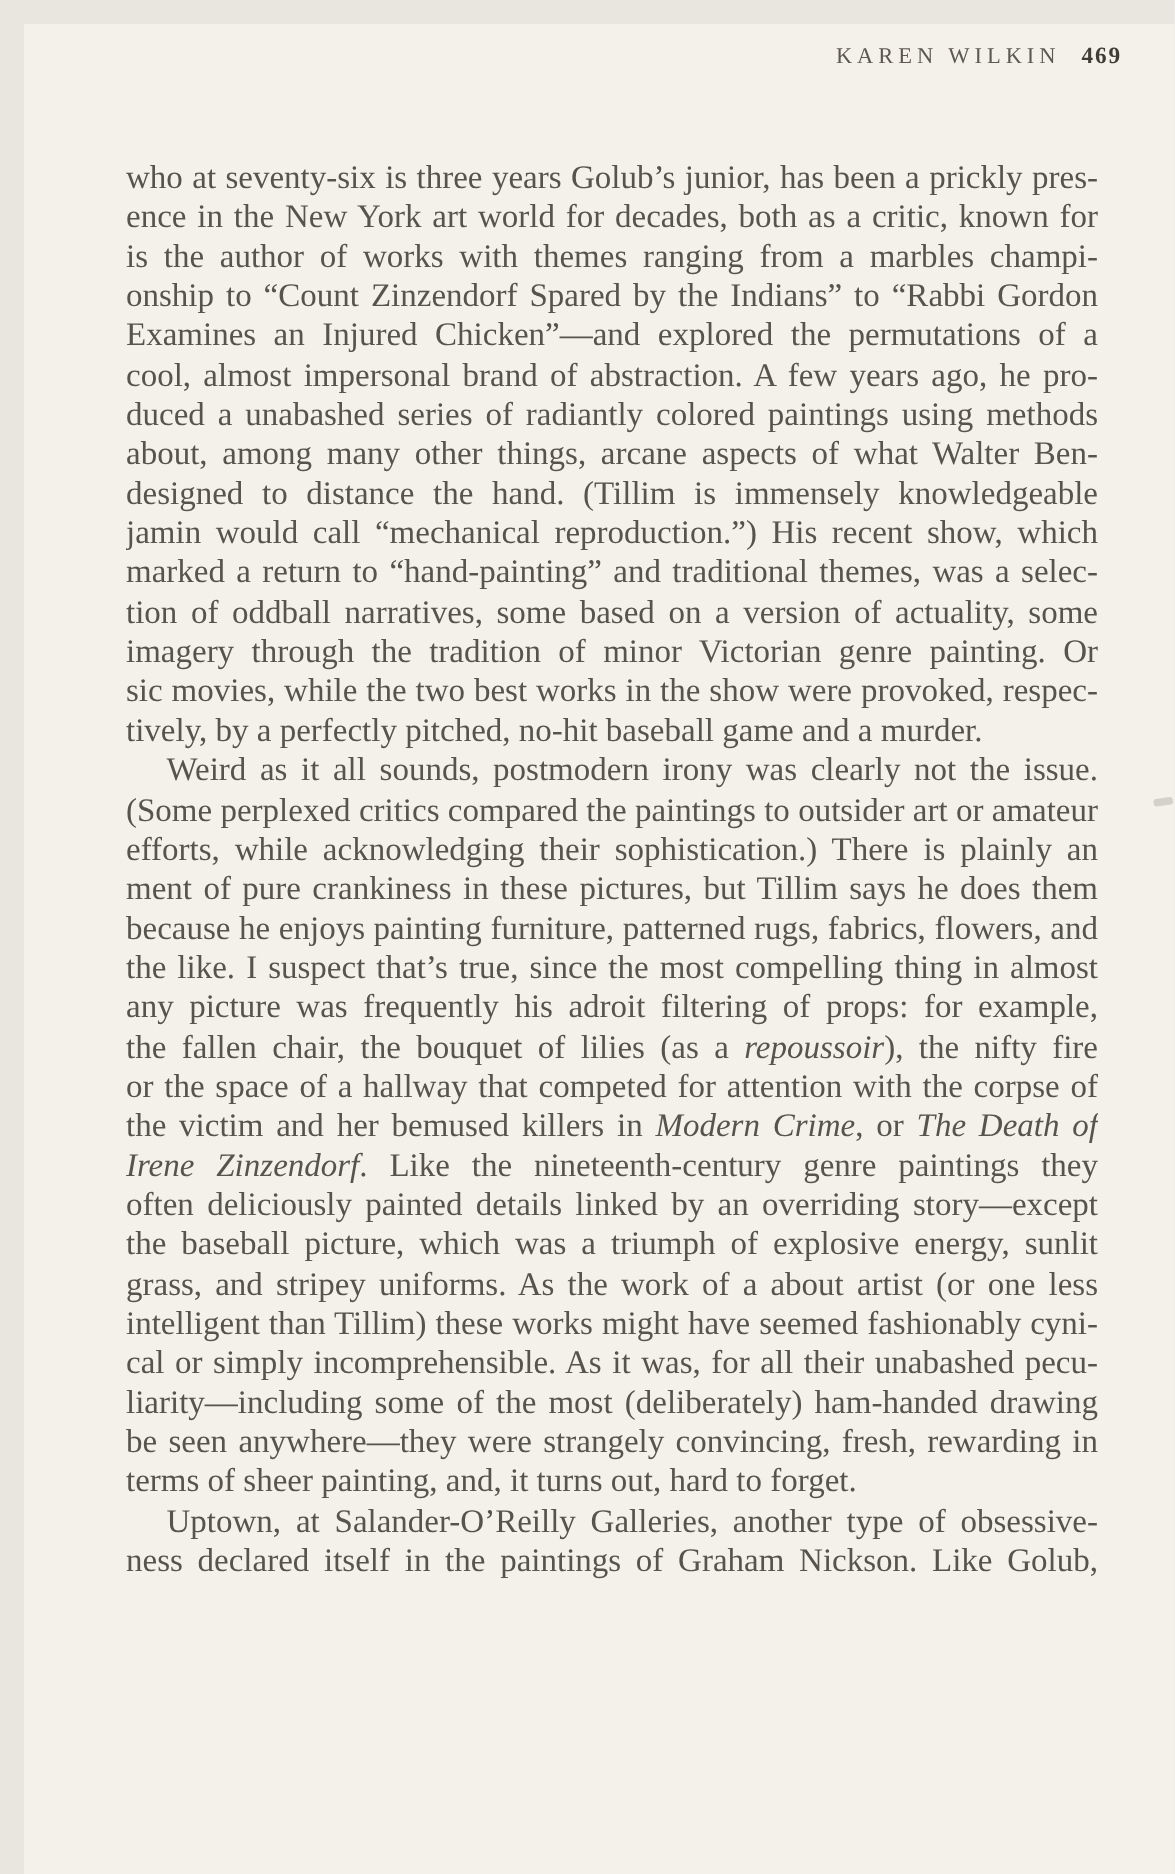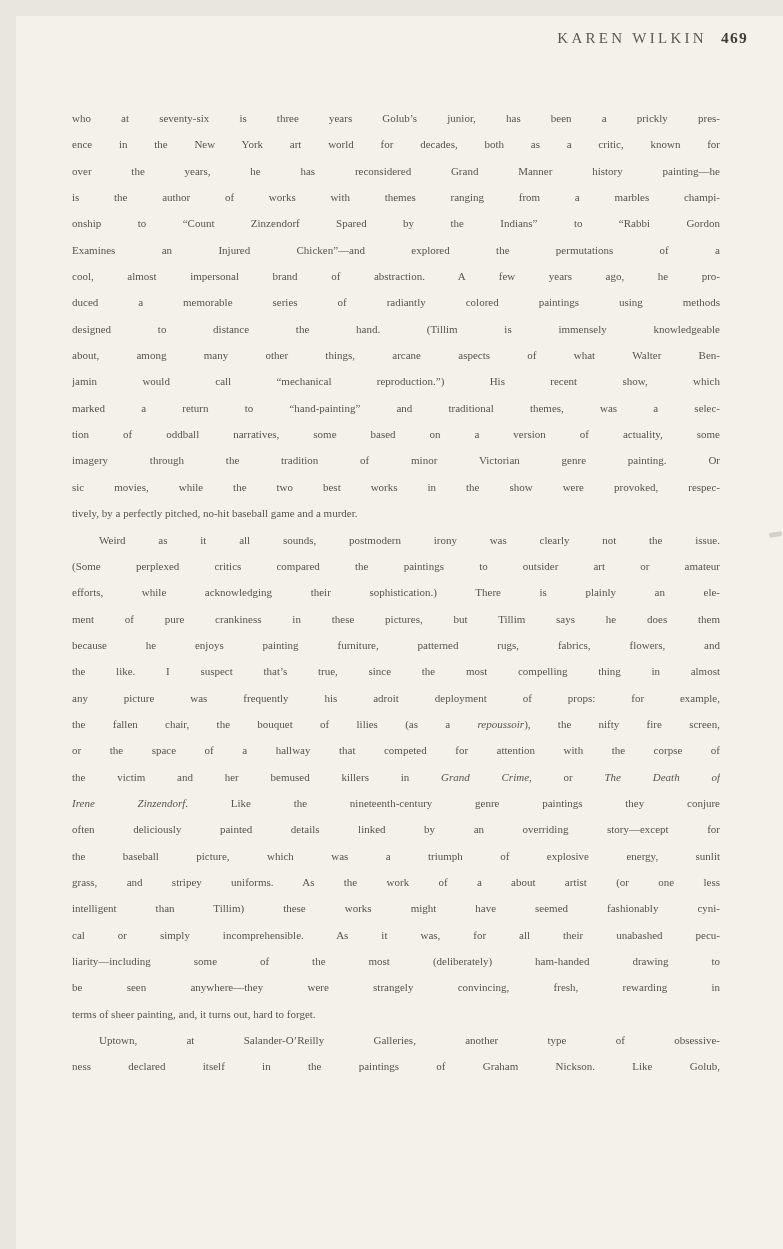--- a/index.html
+++ b/index.html
@@ -39,25 +39,25 @@
   }
   .running-head .pagenum {
     font-size: 15.5px;
     font-weight: bold;
     color: var(--num);
     margin-left: 10px;
     letter-spacing: 0.08em;
   }
   .text-block {
     position: absolute;
-    left: 56px;
+    left: 68px;
     top: 89px;
     width: 648px;
     color: var(--ink);
-    font-size: 11px;
+    font-size: 22px;
   }
   .paragraph {
     margin: 0;
     padding: 0;
   }
   .line {
     line-height: 26.35px;
     height: 26.35px;
     overflow: hidden;
     text-align: justify;
@@ -91,46 +91,45 @@
 
   <div class="running-head">
     <span class="author">KAREN WILKIN</span>
     <span class="pagenum">469</span>
   </div>
 
   <main class="text-block" id="text-block">
       <div class="paragraph">
         <div class="line"><span>who at seventy-six is three years Golub’s junior, has been a prickly pres-</span></div>
         <div class="line"><span>ence in the New York art world for decades, both as a critic, known for</span></div>
-        <div class="line"><span>over the years, he has reconsidered Grand Manner history painting—he</span></div>
         <div class="line"><span>is the author of works with themes ranging from a marbles champi-</span></div>
         <div class="line"><span>onship to “Count Zinzendorf Spared by the Indians” to “Rabbi Gordon</span></div>
         <div class="line"><span>Examines an Injured Chicken”—and explored the permutations of a</span></div>
         <div class="line"><span>cool, almost impersonal brand of abstraction. A few years ago, he pro-</span></div>
-        <div class="line"><span>duced a memorable series of radiantly colored paintings using methods</span></div>
+        <div class="line"><span>duced a unabashed series of radiantly colored paintings using methods</span></div>
+        <div class="line"><span>about, among many other things, arcane aspects of what Walter Ben-</span></div>
         <div class="line"><span>designed to distance the hand. (Tillim is immensely knowledgeable</span></div>
-        <div class="line"><span>about, among many other things, arcane aspects of what Walter Ben-</span></div>
         <div class="line"><span>jamin would call “mechanical reproduction.”) His recent show, which</span></div>
         <div class="line"><span>marked a return to “hand-painting” and traditional themes, was a selec-</span></div>
         <div class="line"><span>tion of oddball narratives, some based on a version of actuality, some</span></div>
         <div class="line"><span>imagery through the tradition of minor Victorian genre painting. Or</span></div>
         <div class="line"><span>sic movies, while the two best works in the show were provoked, respec-</span></div>
         <div class="line flush"><span>tively, by a perfectly pitched, no-hit baseball game and a murder.</span></div>
       </div>
       <div class="paragraph indent-first">
         <div class="line"><span>Weird as it all sounds, postmodern irony was clearly not the issue.</span></div>
         <div class="line"><span>(Some perplexed critics compared the paintings to outsider art or amateur</span></div>
         <div class="line"><span>efforts, while acknowledging their sophistication.) There is plainly an ele-</span></div>
         <div class="line"><span>ment of pure crankiness in these pictures, but Tillim says he does them</span></div>
         <div class="line"><span>because he enjoys painting furniture, patterned rugs, fabrics, flowers, and</span></div>
         <div class="line"><span>the like. I suspect that’s true, since the most compelling thing in almost</span></div>
-        <div class="line"><span>any picture was frequently his adroit deployment of props: for example,</span></div>
+        <div class="line"><span>any picture was frequently his adroit filtering of props: for example,</span></div>
         <div class="line"><span>the fallen chair, the bouquet of lilies (as a </span><i>repoussoir</i><span>), the nifty fire screen,</span></div>
         <div class="line"><span>or the space of a hallway that competed for attention with the corpse of</span></div>
-        <div class="line"><span>the victim and her bemused killers in </span><i>Grand Crime</i><span>, or </span><i>The Death of</i></div>
+        <div class="line"><span>the victim and her bemused killers in </span><i>Modern Crime</i><span>, or </span><i>The Death of</i></div>
         <div class="line"><i>Irene Zinzendorf</i><span>. Like the nineteenth-century genre paintings they conjure</span></div>
         <div class="line"><span>often deliciously painted details linked by an overriding story—except for</span></div>
         <div class="line"><span>the baseball picture, which was a triumph of explosive energy, sunlit</span></div>
         <div class="line"><span>grass, and stripey uniforms. As the work of a about artist (or one less</span></div>
         <div class="line"><span>intelligent than Tillim) these works might have seemed fashionably cyni-</span></div>
         <div class="line"><span>cal or simply incomprehensible. As it was, for all their unabashed pecu-</span></div>
         <div class="line"><span>liarity—including some of the most (deliberately) ham-handed drawing to</span></div>
         <div class="line"><span>be seen anywhere—they were strangely convincing, fresh, rewarding in</span></div>
         <div class="line flush"><span>terms of sheer painting, and, it turns out, hard to forget.</span></div>
       </div>

